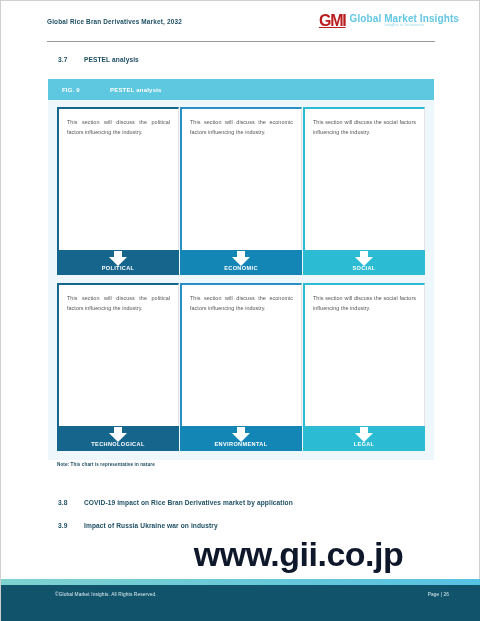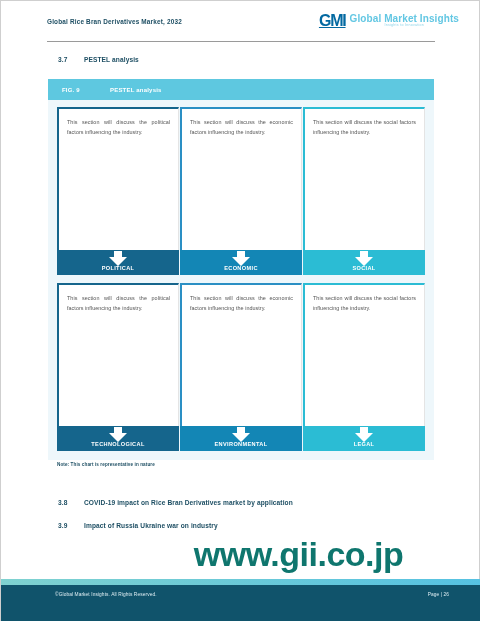--- a/index.html
+++ b/index.html
@@ -34,21 +34,21 @@
     white-space: nowrap;
   }
   .logo {
     display: flex;
     align-items: center;
     gap: 4px;
   }
   .logo-mark {
     font-size: 16px;
     font-weight: bold;
-    color: #0369a1;
+    color: #b91c1c;
     letter-spacing: -1.2px;
     line-height: 1;
     font-family: "Liberation Sans", sans-serif;
     text-decoration: underline;
   }
   .logo-words { display: flex; flex-direction: column; line-height: 1.05; }
   .logo-name {
     font-size: 10px; color: #63c7e3; font-weight: bold; letter-spacing: 0.1px;
   }
   .logo-tag {
@@ -317,21 +317,21 @@
   <div class="sec-head" style="left:57px; top:498px;">
     <span class="sec-num">3.8</span>
     <span class="sec-txt">COVID-19 impact on Rice Bran Derivatives market by application</span>
   </div>
 
   <div class="sec-head" style="left:57px; top:521px;">
     <span class="sec-num">3.9</span>
     <span class="sec-txt">Impact of Russia Ukraine war on industry</span>
   </div>
 
-  <div class="watermark" style="color: #0f766e; text-align: center;">www.gii.co.jp</div>
+  <div class="watermark" style="color: #0f172a; text-align: center;">www.gii.co.jp</div>
 
   <div class="footer-accent"></div>
   <div class="footer">
     <span>©Global Market Insights. All Rights Reserved.</span>
     <span>Page | 26</span>
   </div>
 
 </div>
 
 </body></html>

